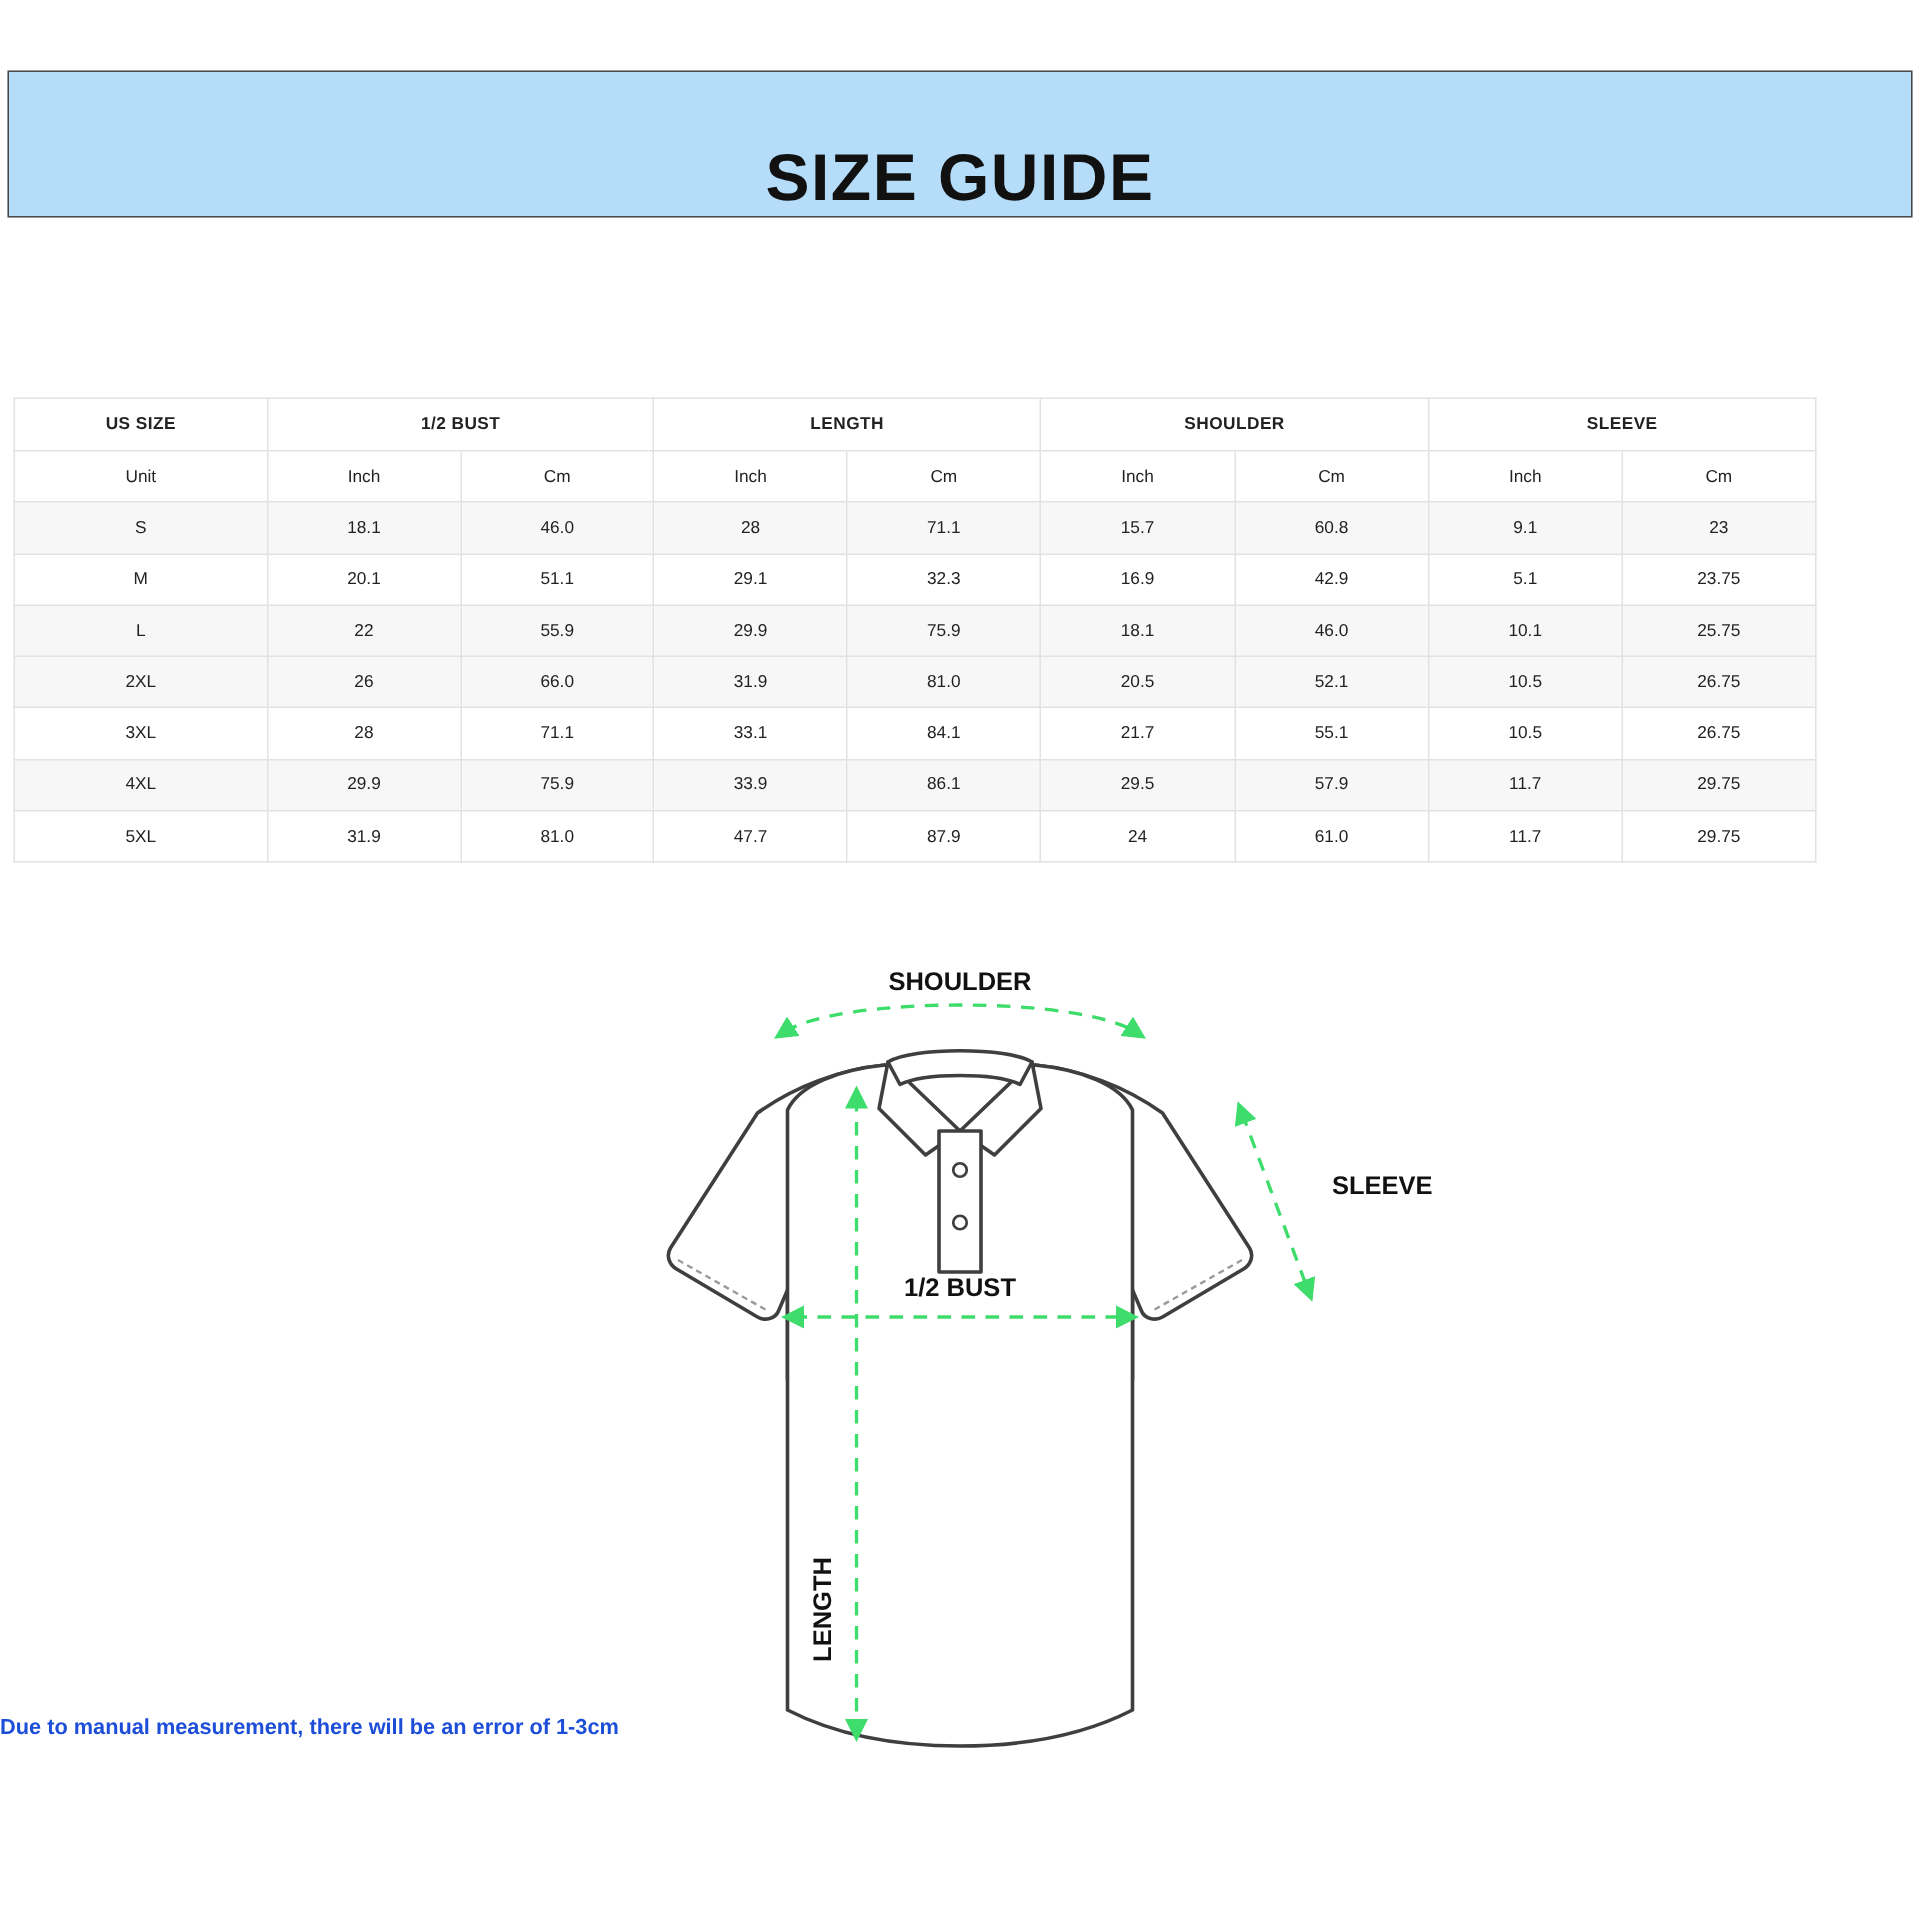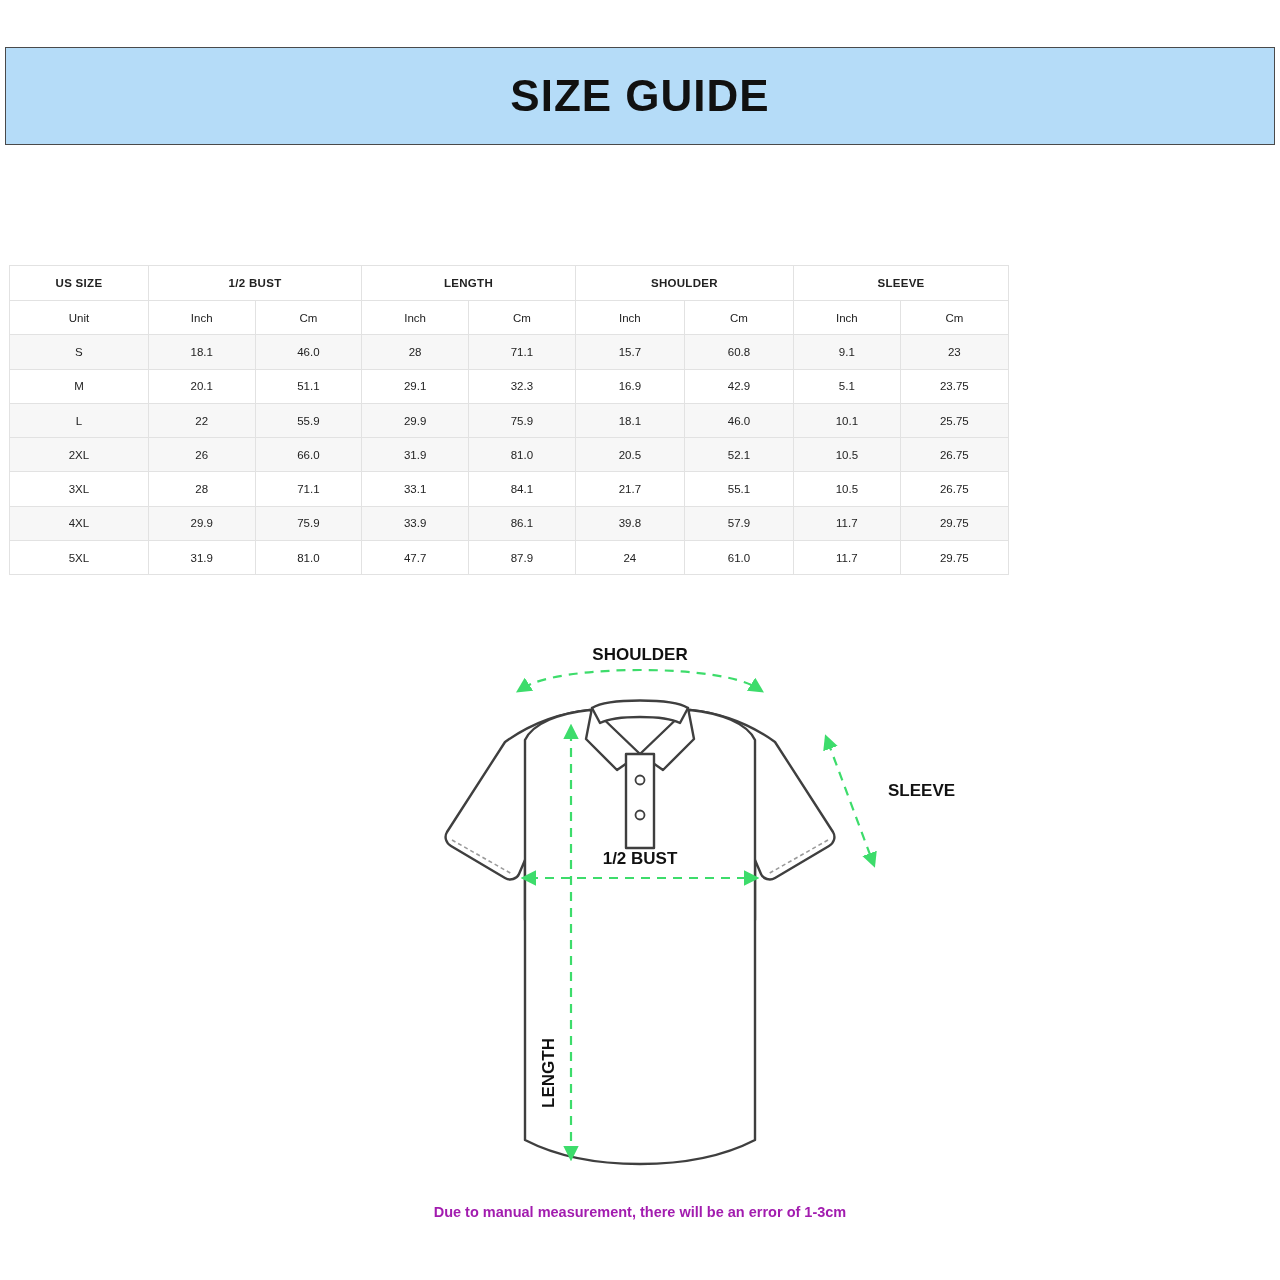--- a/index.html
+++ b/index.html
@@ -17,36 +17,36 @@
   
   .banner {
     position: absolute;
     left: 5px;
     top: 47px;
     width: 1270px;
     height: 98px;
     background: #b5dcf8;
     border: 1px solid #4a4a4a;
     display: flex;
-    align-items: center;
+    align-items: flex-end;
     justify-content: center;
   }
   .banner-title {
     font-size: 44px;
     font-weight: bold;
     letter-spacing: 1px;
     color: #111;
   }
 
   
   .table-wrap {
     position: absolute;
     left: 9px;
     top: 265px;
-    width: 1000px;
+    width: 1202px;
   }
   table.size-table {
     width: 100%;
     border-collapse: collapse;
     font-size: 11.5px;
   }
   table.size-table th,
   table.size-table td {
     border: 1px solid #e2e2e2;
     text-align: center;
@@ -77,24 +77,24 @@
     left: 0;
     top: 620px;
     width: 1280px;
     height: 580px;
   }
   .diagram svg { display: block; }
 
   .note {
     position: absolute;
     left: 0;
-    top: 1204px;
+    top: 1144px;
     width: 1280px;
-    text-align: center;
-    color: #a21caf;
+    text-align: left;
+    color: #1d4ed8;
     font-size: 14.5px;
     font-weight: bold;
   }
 
   .dlabel {
     font-family: "Liberation Sans", sans-serif;
     font-weight: bold;
     fill: #111;
   }
 </style>
@@ -189,21 +189,21 @@
         <td>10.5</td>
         <td>26.75</td>
       </tr>
 
       <tr class="alt">
         <td>4XL</td>
         <td>29.9</td>
         <td>75.9</td>
         <td>33.9</td>
         <td>86.1</td>
-        <td>39.8</td>
+        <td>29.5</td>
         <td>57.9</td>
         <td>11.7</td>
         <td>29.75</td>
       </tr>
 
       <tr>
         <td>5XL</td>
         <td>31.9</td>
         <td>81.0</td>
         <td>47.7</td>

